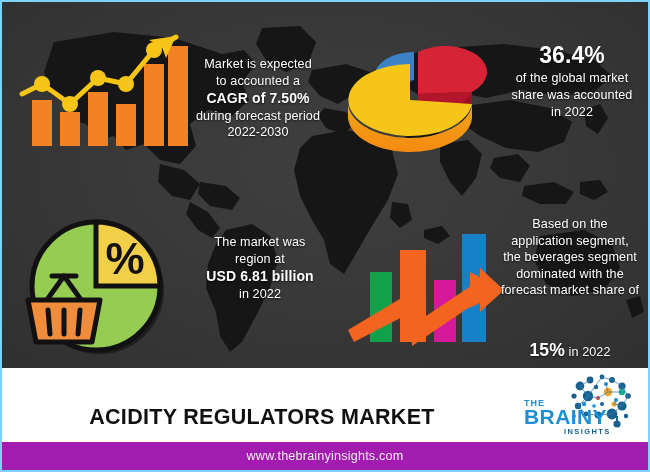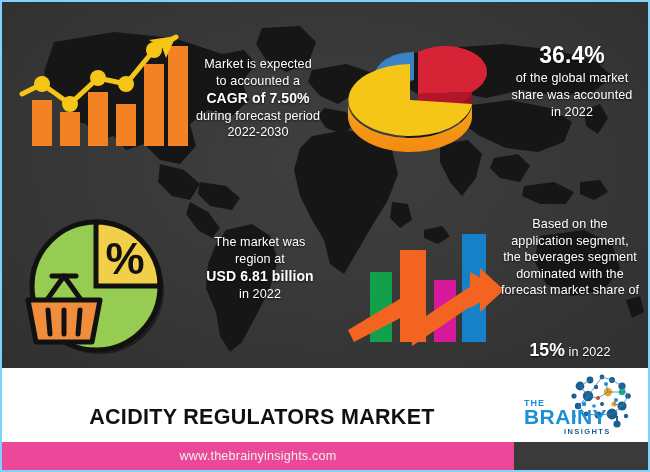--- a/index.html
+++ b/index.html
@@ -63,22 +63,22 @@
     font-size: 21.5px; font-weight: 700; color: #101010;
     letter-spacing: .3px;
     margin-top: 12px;
   }
   #logo-block {
     position: absolute; right: 12px; top: 4px;
     width: 118px; height: 66px;
   }
   #url-band {
     position: absolute; left: 0; top: 440px;
-    width: 512px; height: 28px;
-    background: #ec4899;
+    width: 646px; height: 28px;
+    background: #a21caf;
     display: flex; align-items: center; justify-content: center;
     color: #efefef; font-size: 12.6px; letter-spacing: .2px;
   }
   svg { display: block; overflow: visible; }
   .icon-wrap { position: absolute; }
 </style>
 </head>
 <body>
 
 <div id="infographic">

